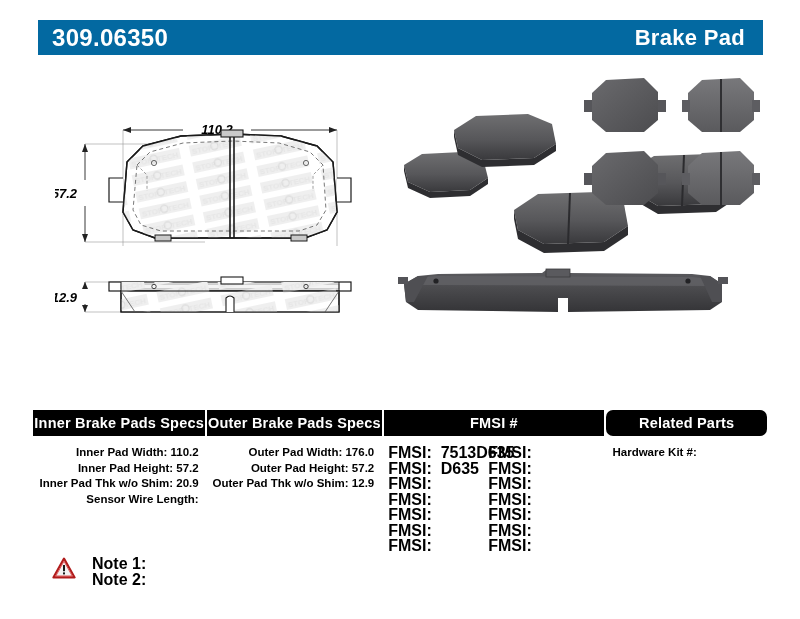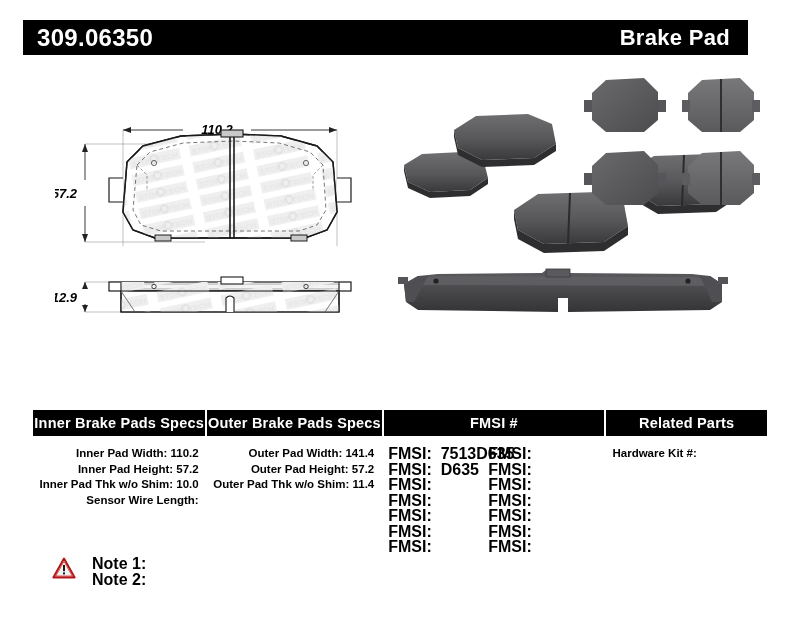--- a/index.html
+++ b/index.html
@@ -12,25 +12,25 @@
     height: 619px;
     position: relative;
     font-family: "Liberation Sans", sans-serif;
     color: #000000;
     overflow: hidden;
   }
 
   
   .header-bar {
     position: absolute;
-    left: 23px;
+    left: 38px;
     top: 20px;
     width: 725px;
     height: 35px;
-    background: #000000;
+    background: #0369a1;
   }
   .header-bar .part-number {
     position: absolute;
     left: 14px;
     top: 50%;
     transform: translateY(-50%);
     color: #ffffff;
     font-size: 24px;
     font-weight: bold;
     letter-spacing: 0.3px;
@@ -89,27 +89,26 @@
     font-weight: bold;
     display: flex;
     align-items: center;
     justify-content: center;
     letter-spacing: 0.2px;
     white-space: nowrap;
   }
   .col-inner  { width: 178px; }
   .col-outer  { width: 180px; }
   .col-fmsi   { width: 228px; }
-  .col-related{ width: 166px; }
+  .col-related{ width: 166px; border-radius: 7px; }
 
   .spec-body-row {
     display: flex;
     gap: 2px;
-    padding-top: 2px;
-    margin-top: 8px;
+    padding-top: 9px;
   }
   .spec-body-cell {
     font-size: 11.5px;
     font-weight: bold;
     line-height: 15.5px;
   }
   .spec-body-cell.right-al { text-align: right; padding-right: 6px; }
 
   .fmsi-cell {
     display: flex;
@@ -348,28 +347,28 @@
     <div class="spec-header-cell col-outer">Outer Brake Pads Specs</div>
     <div class="spec-header-cell col-fmsi">FMSI #</div>
     <div class="spec-header-cell col-related">Related Parts</div>
   </div>
 
   <div class="spec-body-row">
 
     <div class="spec-body-cell right-al col-inner">
       <div>Inner Pad Width: 110.2</div>
       <div>Inner Pad Height: 57.2</div>
-      <div>Inner Pad Thk w/o Shim: 10.0</div>
+      <div>Inner Pad Thk w/o Shim: 20.9</div>
       <div>Sensor Wire Length:</div>
     </div>
 
     <div class="spec-body-cell right-al col-outer">
-      <div>Outer Pad Width: 141.4</div>
+      <div>Outer Pad Width: 176.0</div>
       <div>Outer Pad Height: 57.2</div>
-      <div>Outer Pad Thk w/o Shim: 11.4</div>
+      <div>Outer Pad Thk w/o Shim: 12.9</div>
     </div>
 
     <div class="spec-body-cell col-fmsi fmsi-cell">
       <div class="fmsi-col">
         <div class="fmsi-line">FMSI:  7513D635</div>
         <div class="fmsi-line">FMSI:  D635</div>
         <div class="fmsi-line">FMSI:</div>
         <div class="fmsi-line">FMSI:</div>
         <div class="fmsi-line">FMSI:</div>
         <div class="fmsi-line">FMSI:</div>

